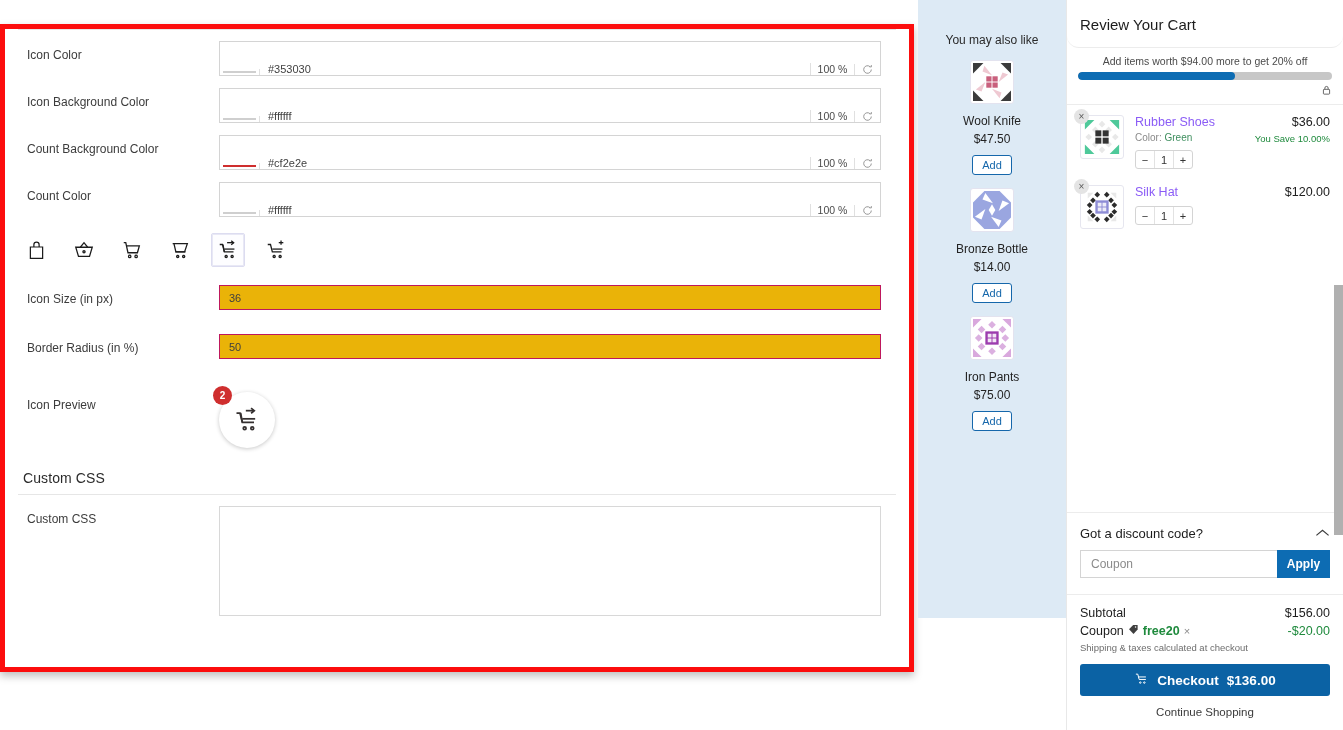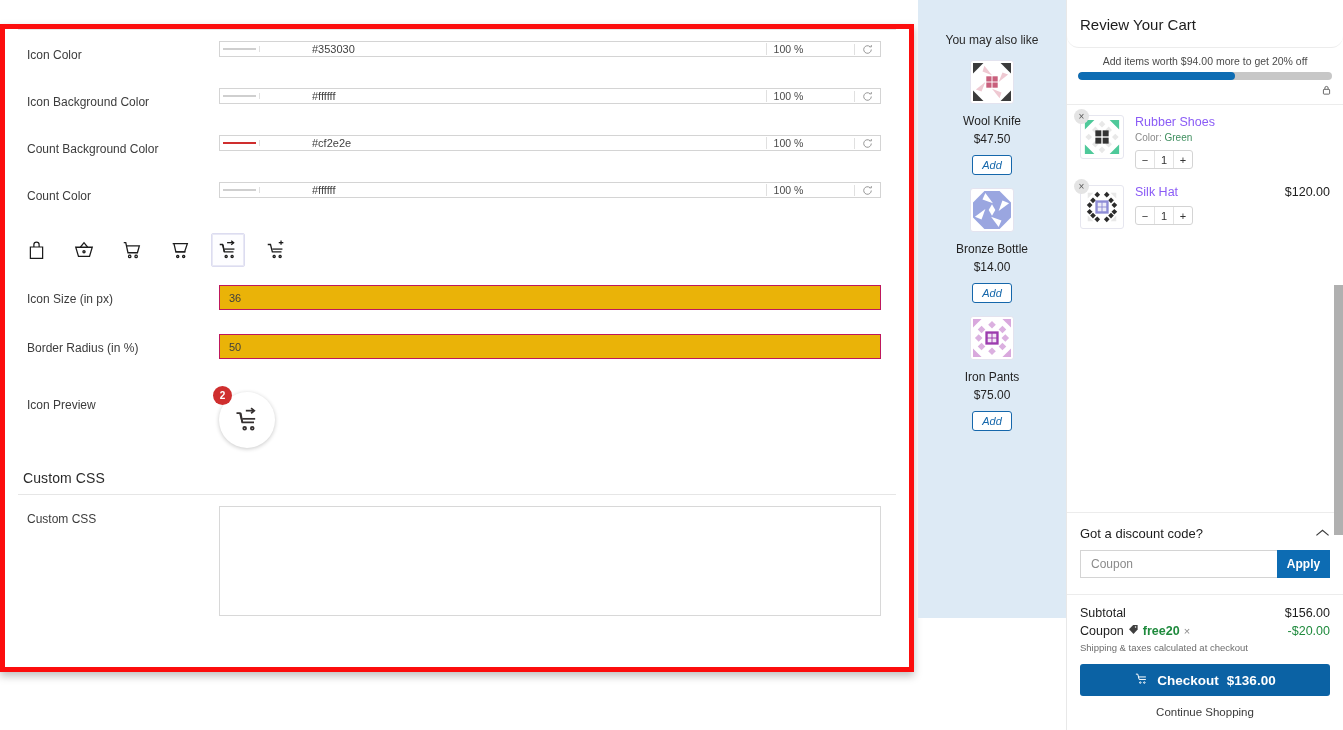--- a/index.html
+++ b/index.html
@@ -57,26 +57,25 @@
     padding-left: 8px;
   }
   .field-ctrl {
     flex: 1 1 auto;
     padding-top: 11px;
   }
 
   
   .color-input {
     display: flex;
-    height: 16px;
+    height: 35px;
     width: 662px;
     border: 1px solid #d4d4d4;
     background: #fff;
-    align-items: center;
-    gap: 44px;
+    align-items: flex-end;
   }
   .color-swatch-cell {
     width: 40px;
     border-right: 1px solid #e0e0e0;
     display: flex; align-items: center; justify-content: center;
     padding: 2px 3px;
   }
   .color-swatch {
     width: 100%; height: 100%;
     border: 1px solid #cfcfcf;
@@ -198,21 +197,21 @@
     margin-top: 4px;
   }
   .reco-add {
     margin: 9px auto 0;
     width: 40px; height: 20px;
     border: 1px solid #1567ab;
     border-radius: 3px;
     background: #ffffff;
     color: #1567ab;
     font-size: 11px;
-    display: flex; align-items: center; justify-content: center; font-style: italic;
+    display: flex; align-items: center; justify-content: center;
   }
 
   
   .cart {
     position: absolute;
     left: 1066px; top: 0;
     width: 277px; height: 730px;
     background: #ffffff;
     border-left: 1px solid #e8e8e8;
     display: flex;
@@ -707,20 +706,24 @@
           <div class="ci-name">Rubber Shoes</div>
           <div class="ci-variant">
             <span>Color:</span>
             <span style="color:#3f8f5f">Green</span>
           </div>
           <div class="qty">
             <div>−</div>
             <div class="qv">1</div>
             <div>+</div>
           </div>
+        </div>
+        <div class="ci-right">
+          <div class="ci-price">$36.00</div>
+          <div class="ci-save">You Save 10.00%</div>
         </div>
       </div>
 
       <div class="cart-row">
         <div class="ci-thumb-wrap">
           <div class="ci-remove">×</div>
           <div class="ci-thumb">
             <svg width="100%" height="100%" viewBox="0 0 40 40">
               <rect width="40" height="40" fill="#ffffff"></rect>
               <g fill="#e8e8e8">

